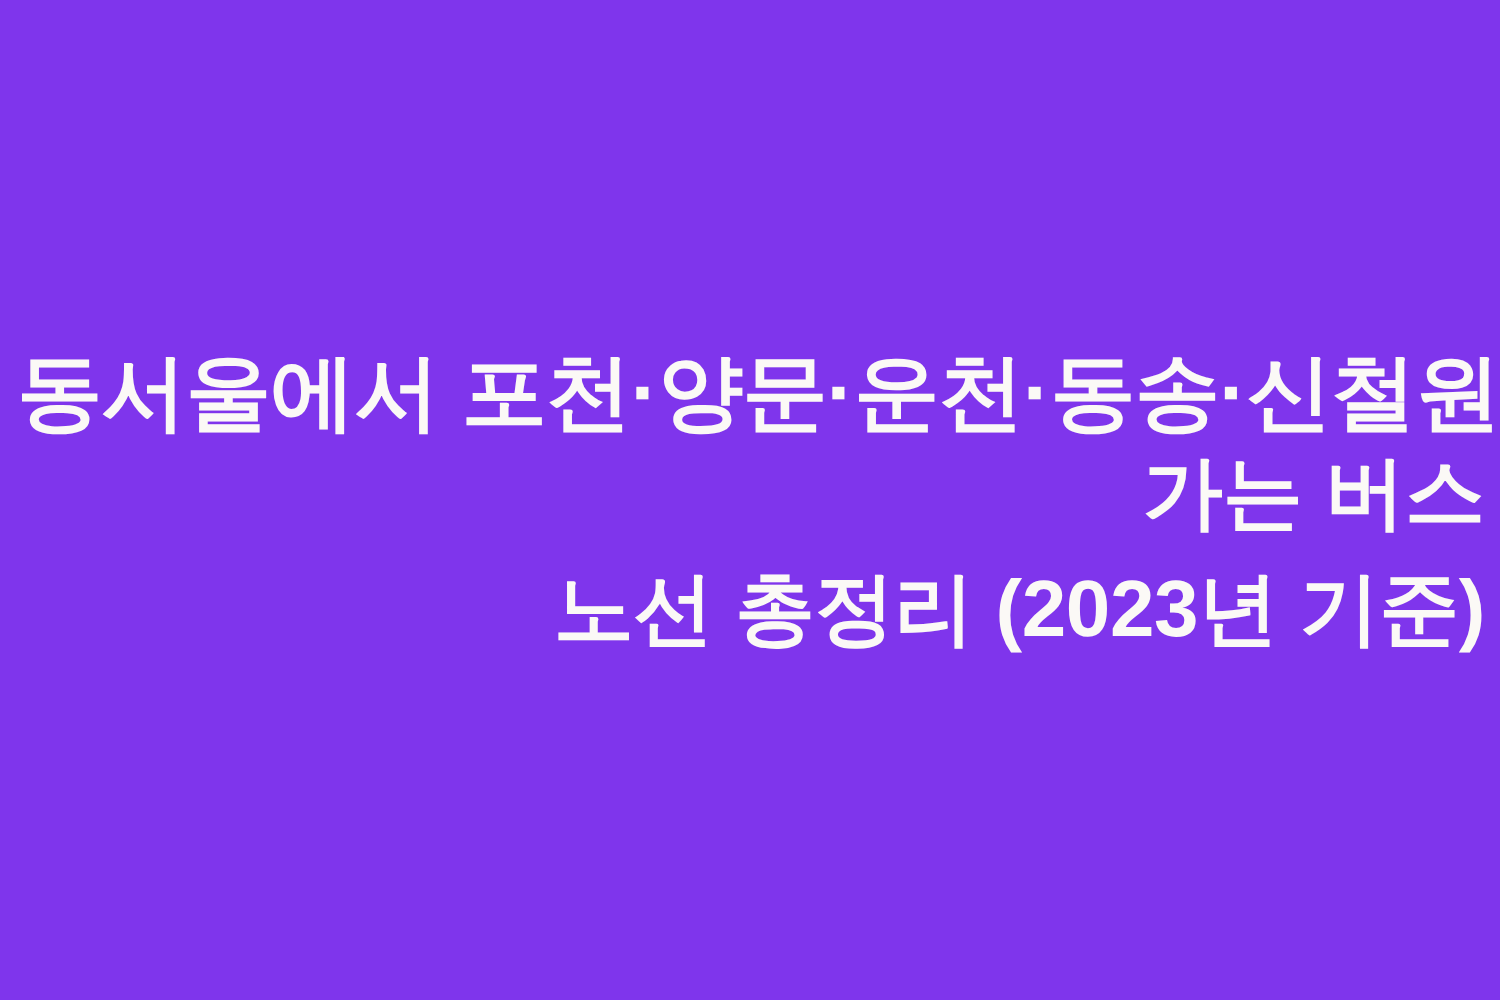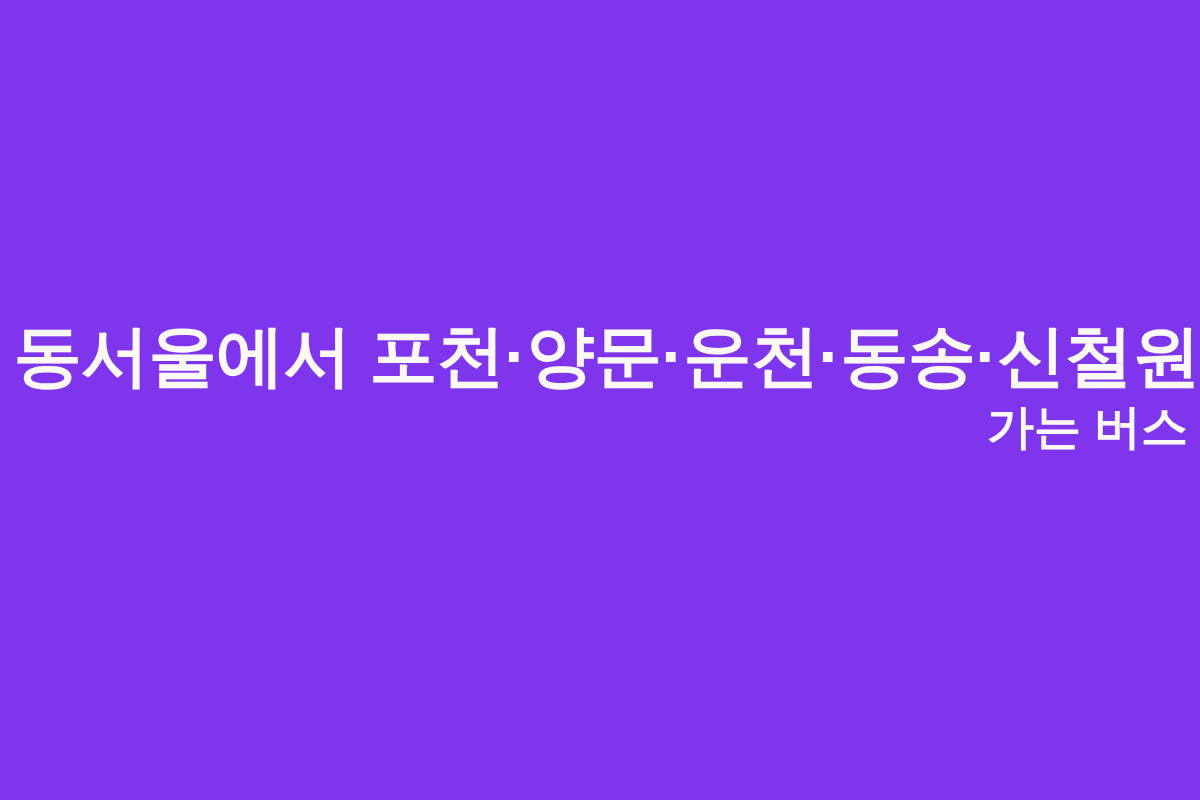--- a/index.html
+++ b/index.html
@@ -50,21 +50,21 @@
   .title-line-1 {
     font-size: 67px;
     letter-spacing: -0.012em;
     margin-bottom: 14px;
     transform: scaleX(1.02);
     transform-origin: center;
   }
 
   
   .title-line-2 {
-    font-size: 47px;
+    font-size: 64px;
     letter-spacing: 0em;
     margin-bottom: 29px;
   }
 
   
   .title-line-3 {
     font-size: 64px;
     letter-spacing: -0.005em;
   }
 </style>
@@ -72,15 +72,16 @@
 <body>
 
 <div class="thumbnail-card">
 
   <div class="title-block">
 
     <span class="title-line title-line-1">동서울에서 포천·양문·운천·동송·신철원</span>
 
     <span class="title-line title-line-2">가는 버스</span>
 
+    <span class="title-line title-line-3">노선 총정리 (2023년 기준)</span>
 
   </div>
 </div>
 
 </body></html>

